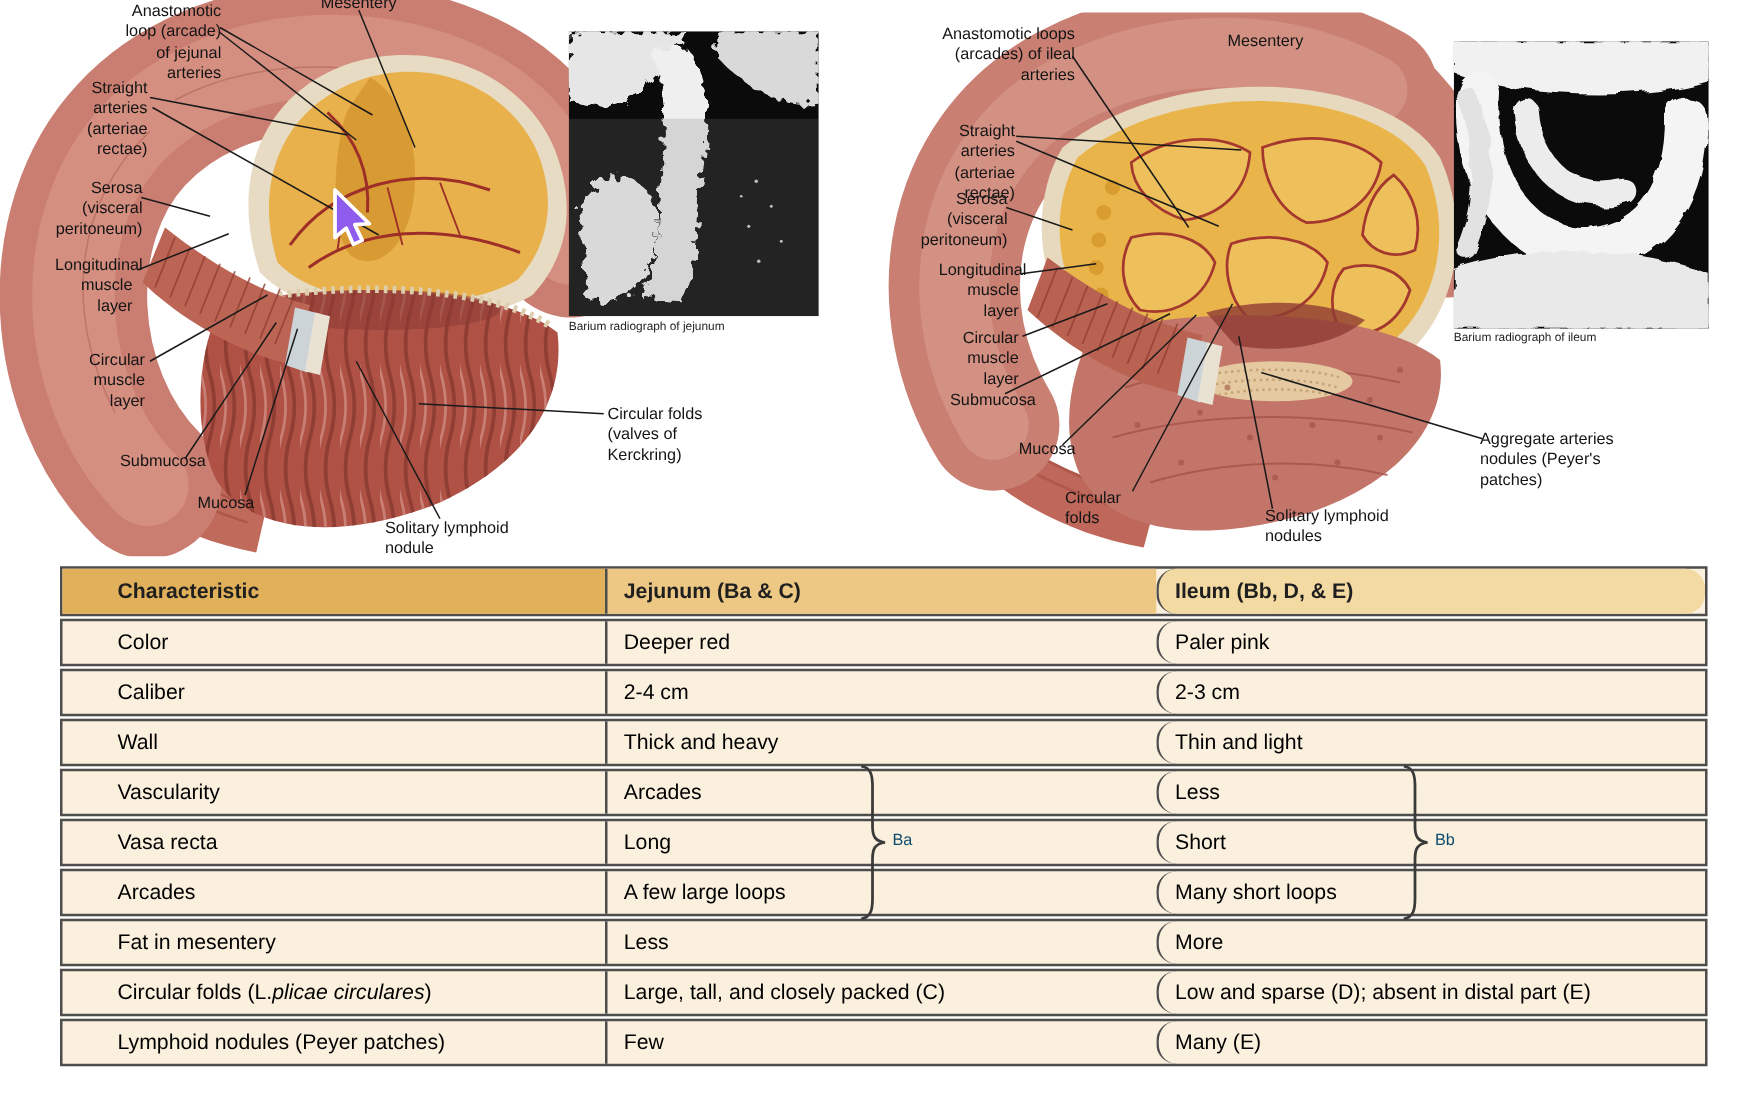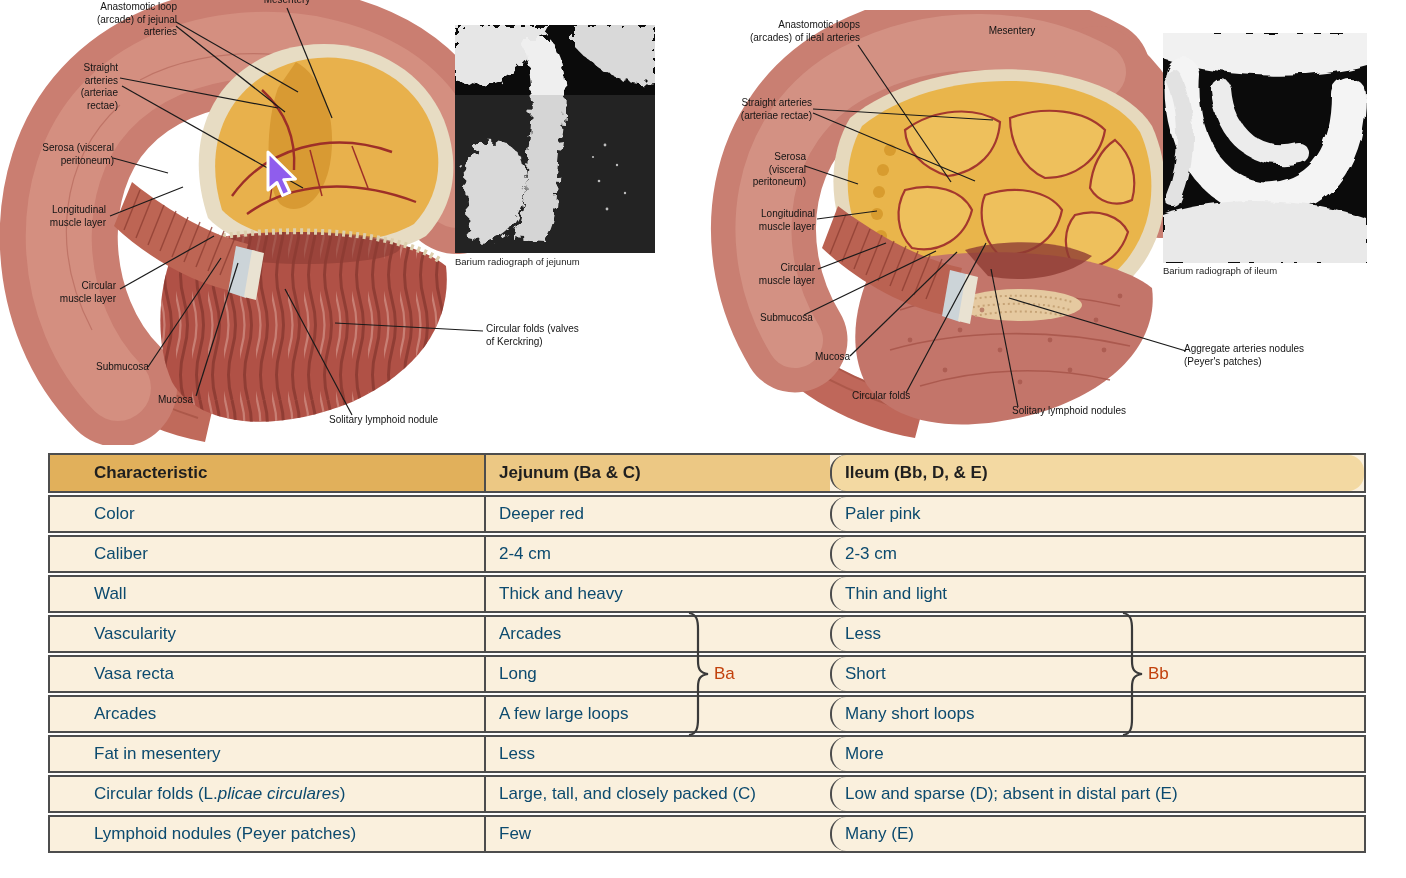--- a/index.html
+++ b/index.html
@@ -1,37 +1,37 @@
 <!DOCTYPE html>
 <html><head>
 <meta charset="utf-8">
 <style>
   html,body{margin:0;padding:0;background:#fff;}
   #stage{position:relative;width:1406px;height:878px;background:#fff;overflow:hidden;
          font-family:"Liberation Sans",sans-serif;}
-  .lbl{position:absolute;font-size:10px;line-height:1.25;color:#141414;letter-spacing:0;}
+  .lbl{position:absolute;font-size:13px;line-height:1.25;color:#141414;letter-spacing:0;}
   .r{text-align:right}.c{text-align:center}
   .cap{position:absolute;font-size:9.5px;color:#1d1d1d;text-align:left;}
   svg{display:block}
   
   #cmp-table{position:absolute;left:48px;top:453px;width:1318px;}
   .trow{display:flex;height:38px;border:2px solid #4d4d4d;background:#faf0dd;
         margin-bottom:2px;box-sizing:border-box;}
   .trow.head{height:40px;}
-  .cell{display:flex;align-items:center;padding-left:13px;font-size:17px;color:#0c4a6e;
+  .cell{display:flex;align-items:center;padding-left:13px;font-size:17px;color:#000000;
         box-sizing:border-box;white-space:nowrap;overflow:hidden;}
   .c1{width:434px;padding-left:44px;}
-  .c2{width:346px;border-left:2px solid #4d4d4d;}
+  .c2{width:441px;border-left:2px solid #4d4d4d;}
   .c3{flex:1;border-left:2px solid #4d4d4d;border-radius:16px;}
   .head .cell{font-weight:bold;color:#1f1f1f;}
   .head .c1{background:#e1b05b;}
   .head .c2{background:#ecc884;}
   .head .c3{background:#f3d9a2;}
   .it{font-style:italic}
-  .bracket-label{position:absolute;font-size:17px;color:#c2410c;}
+  .bracket-label{position:absolute;font-size:13px;color:#0c4a6e;}
   #brace-layer{position:absolute;left:0;top:0;pointer-events:none;}
 </style>
 </head>
 <body>
 
 <div id="stage">
 
   <svg style="position:absolute;left:0;top:0;" width="470" height="445" viewBox="0 0 470 445">
     <defs>
       <pattern id="foldp" width="16" height="200" patternUnits="userSpaceOnUse">
@@ -240,21 +240,21 @@
   </svg>
 
   <div class="lbl c" style="left:252px;top:-6px;width:70px;">Mesentery</div>
   <div class="lbl r" style="left:92px;top:1px;width:85px;">Anastomotic loop (arcade) of jejunal arteries</div>
   <div class="lbl r" style="left:50px;top:62px;width:68px;">Straight arteries (arteriae rectae)</div>
   <div class="lbl r" style="left:38px;top:142px;width:76px;">Serosa (visceral peritoneum)</div>
   <div class="lbl r" style="left:44px;top:204px;width:62px;">Longitudinal muscle layer</div>
   <div class="lbl r" style="left:50px;top:280px;width:66px;">Circular muscle layer</div>
   <div class="lbl" style="left:96px;top:361px;width:56px;">Submucosa</div>
   <div class="lbl" style="left:158px;top:394px;width:42px;">Mucosa</div>
-  <div class="lbl" style="left:308px;top:414px;width:130px;text-align:right;">Solitary lymphoid nodule</div>
+  <div class="lbl" style="left:308px;top:414px;width:130px;">Solitary lymphoid nodule</div>
   <div class="lbl" style="left:486px;top:323px;width:96px;">Circular folds (valves of Kerckring)</div>
   <div class="cap" style="left:455px;top:256px;width:200px;">Barium radiograph of jejunum</div>
 
   <div class="lbl r" style="left:736px;top:19px;width:124px;">Anastomotic loops (arcades) of ileal arteries</div>
   <div class="lbl c" style="left:982px;top:25px;width:60px;">Mesentery</div>
   <div class="lbl r" style="left:740px;top:97px;width:72px;">Straight arteries (arteriae rectae)</div>
   <div class="lbl r" style="left:736px;top:151px;width:70px;">Serosa (visceral peritoneum)</div>
   <div class="lbl r" style="left:751px;top:208px;width:64px;">Longitudinal muscle layer</div>
   <div class="lbl r" style="left:749px;top:262px;width:66px;">Circular muscle layer</div>
   <div class="lbl" style="left:760px;top:312px;width:58px;">Submucosa</div>

